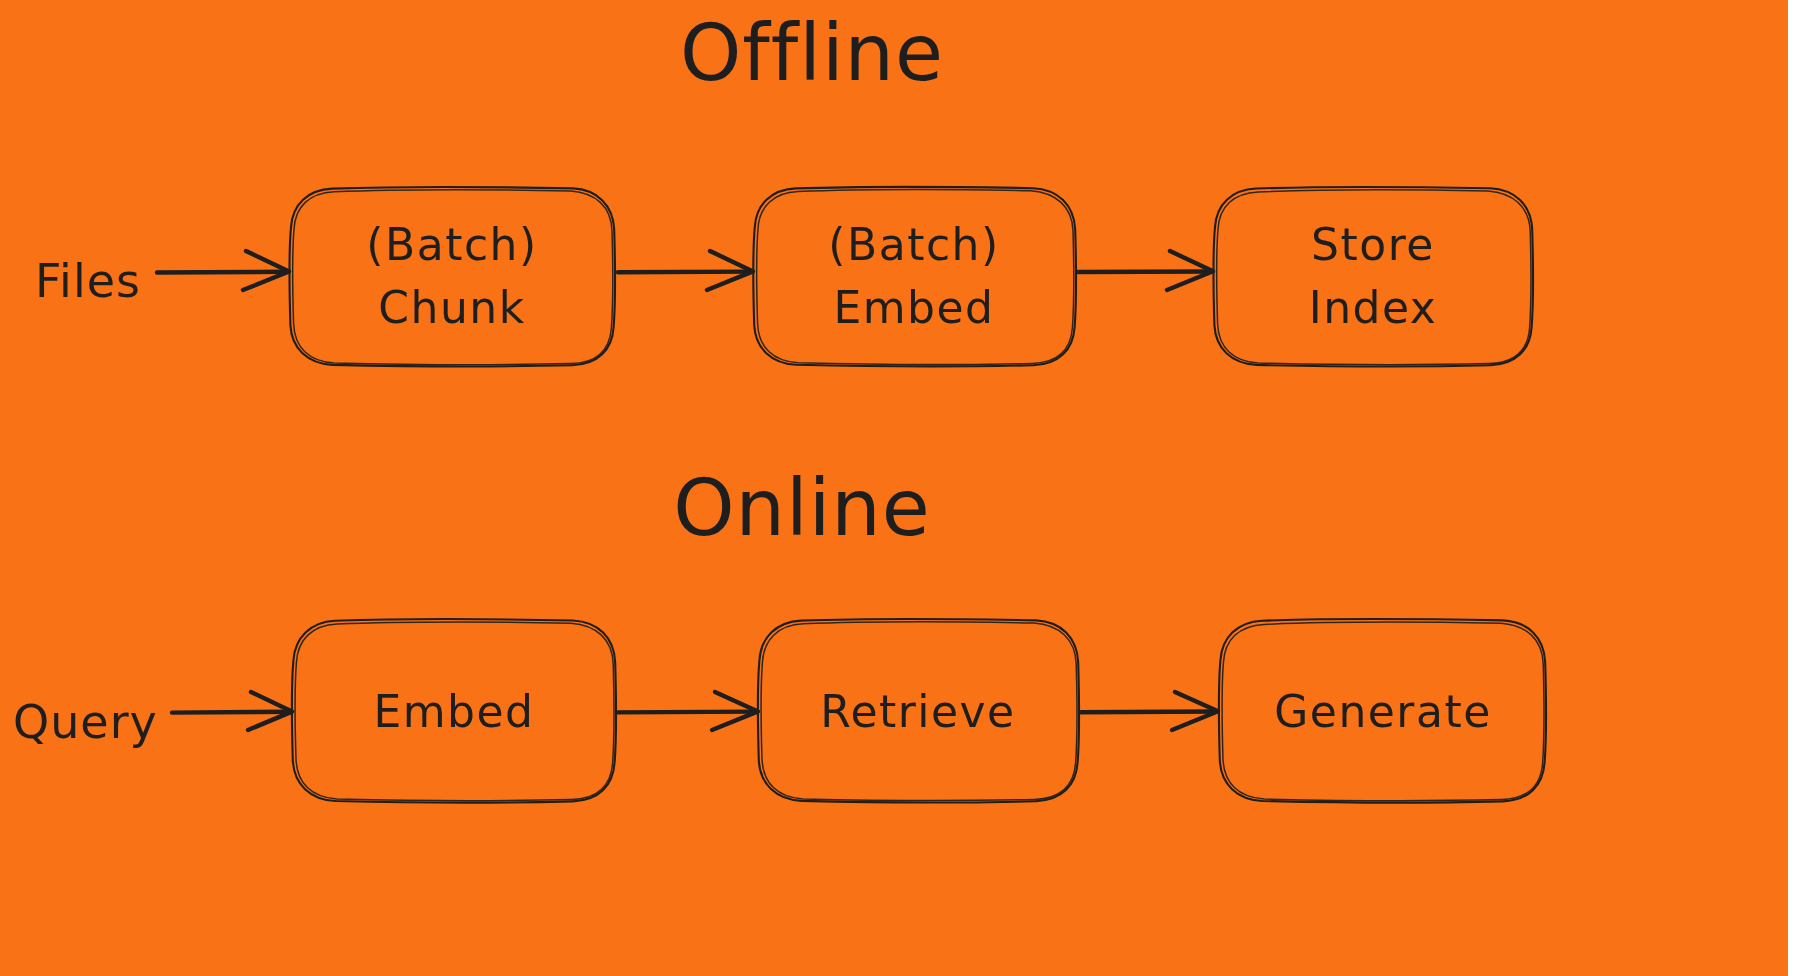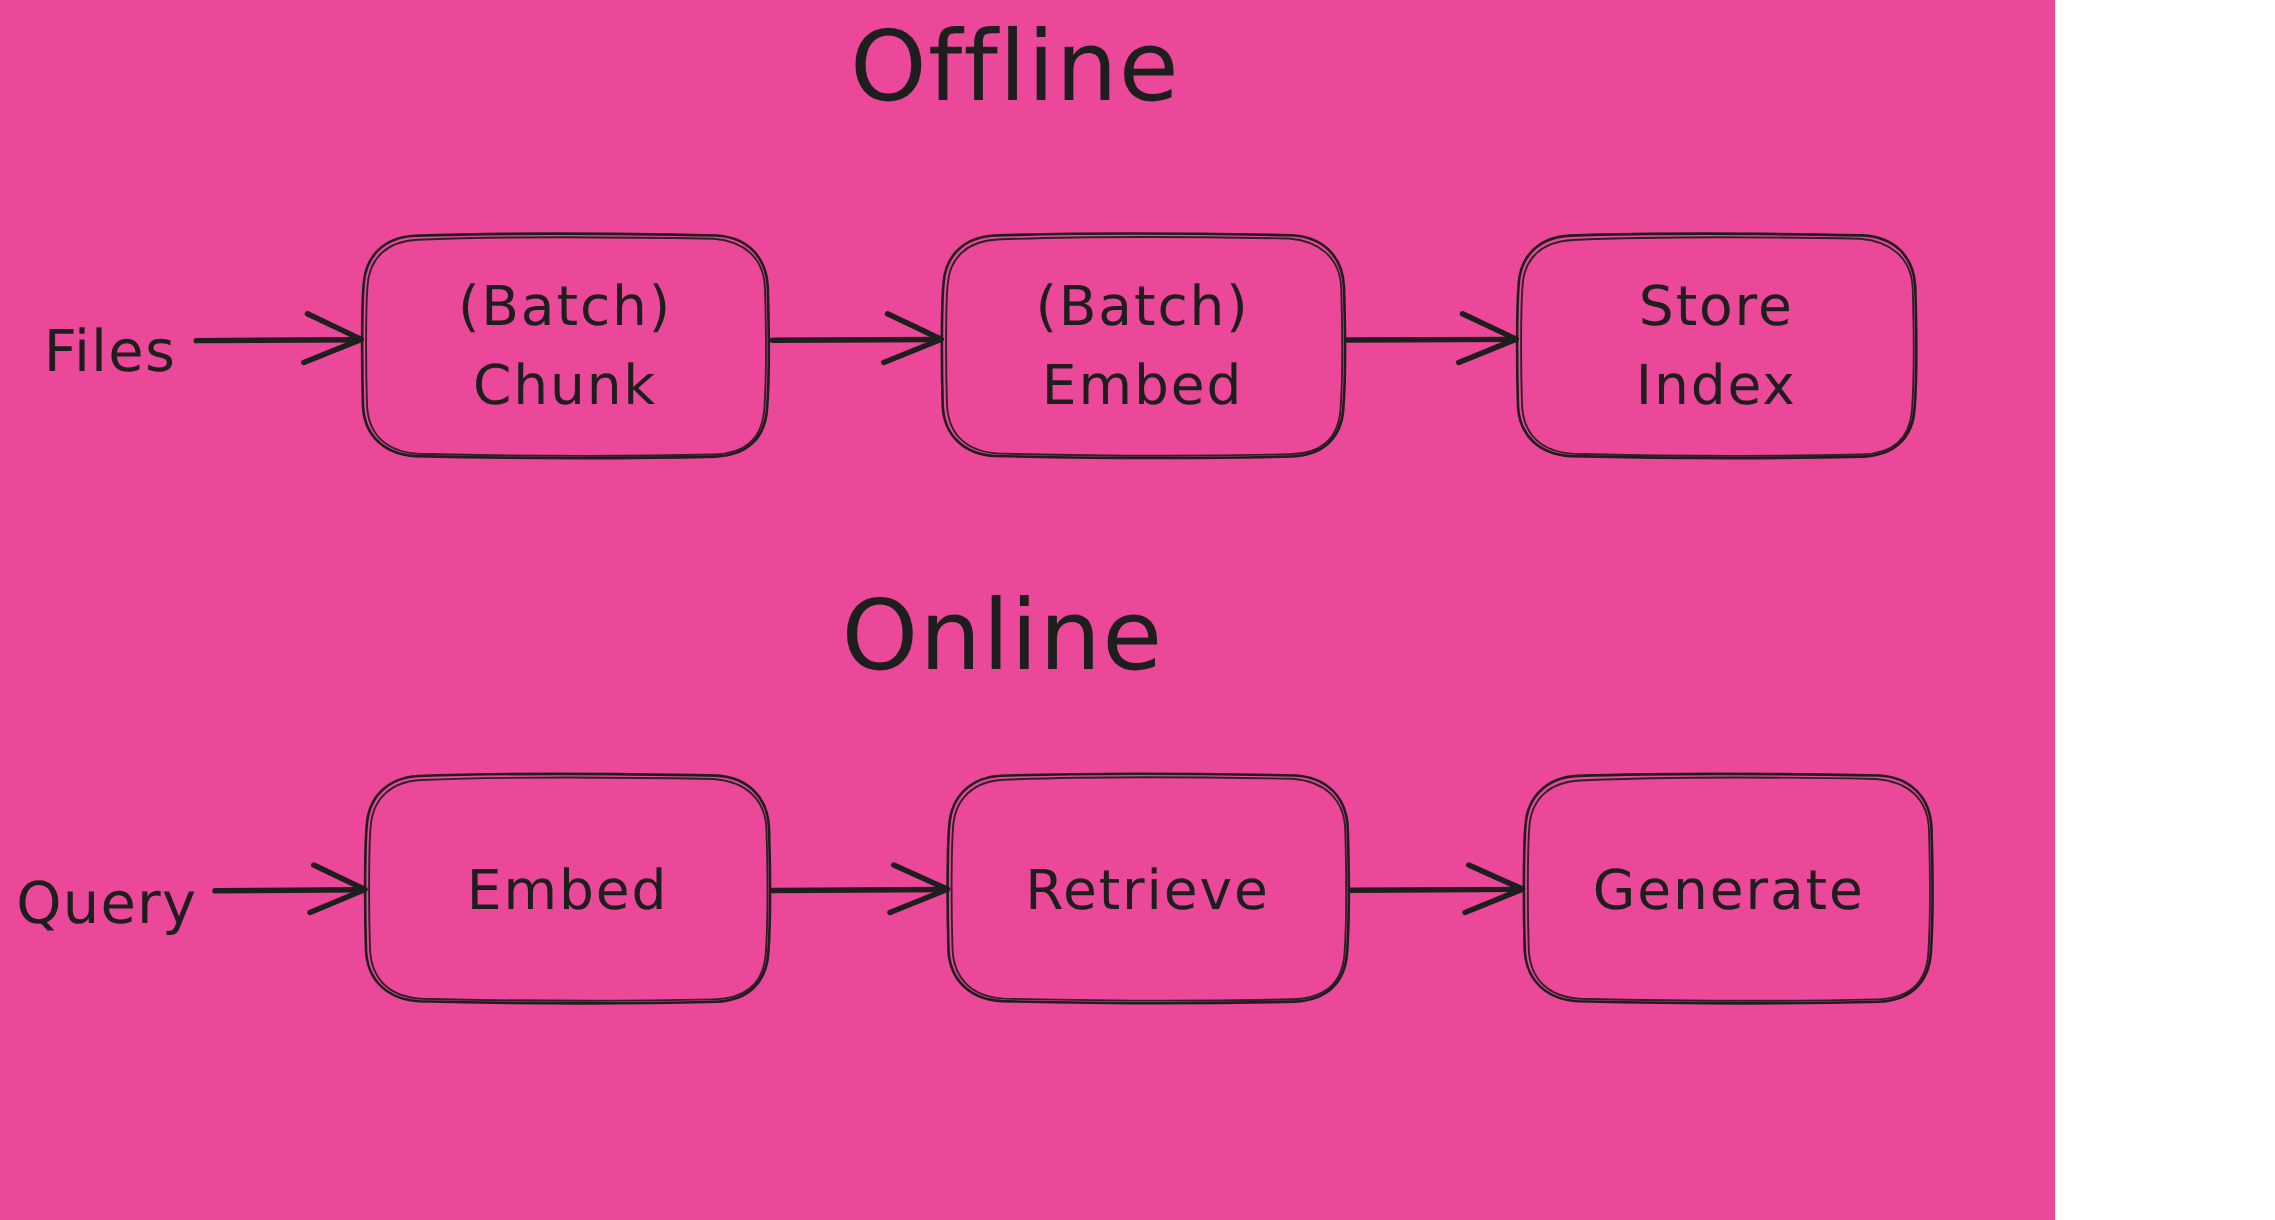--- a/index.html
+++ b/index.html
@@ -3,23 +3,23 @@
 <meta charset="utf-8">
 <title>RAG Offline / Online Diagram</title>
 <style>
   html, body {
     margin: 0;
     padding: 0;
     background: #ffffff;
   }
   #canvas {
     position: relative;
-    width: 1644px;
+    width: 1788px;
     height: 976px;
-    background: #ec4899;
+    background: #f97316;
     overflow: hidden;
   }
   #canvas svg.layer {
     position: absolute;
     top: 0;
     left: 0;
     width: 1820px;
     height: 976px;
     overflow: visible;
   }

